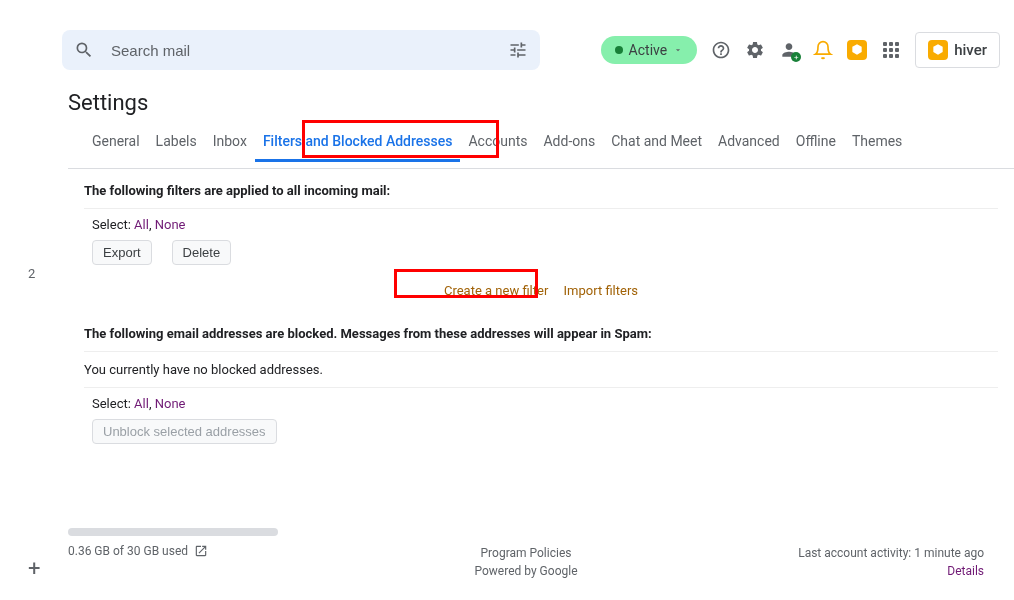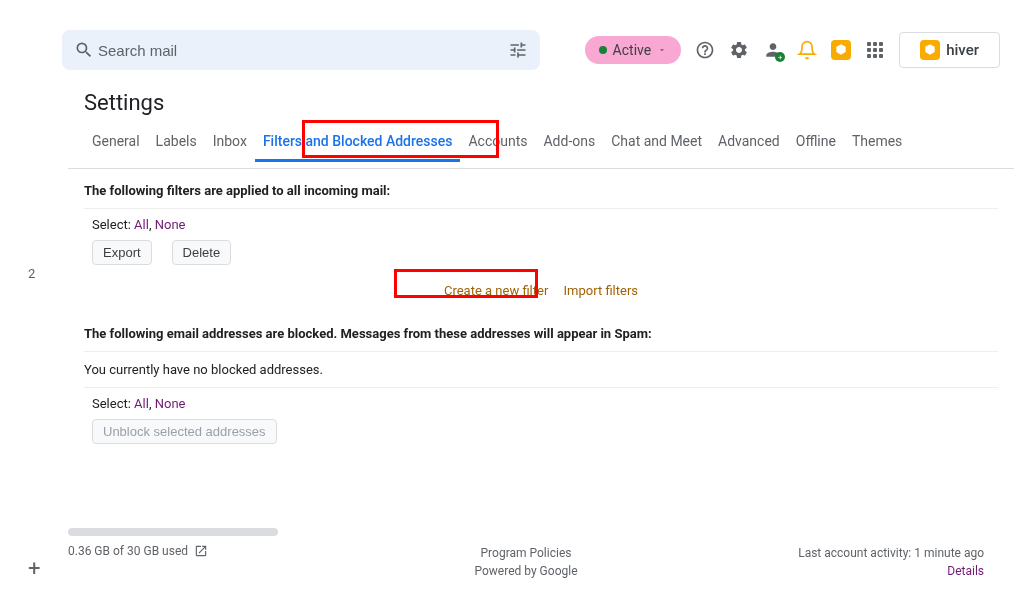--- a/index.html
+++ b/index.html
@@ -1,40 +1,40 @@
 <!DOCTYPE html>
 <html><head>
   <meta charset="utf-8">
   <style>
     * { box-sizing: border-box; margin: 0; padding: 0; }
     body { font-family: 'Google Sans', Roboto, Arial, sans-serif; font-size: 14px; color: #202124; background: #fff; width: 1014px; height: 600px; overflow: hidden; position: relative; }
     
     .top-area { position: relative; height: 68px; }
     .search-bar { position: absolute; left: 62px; top: 30px; width: 478px; height: 40px; background: #eaf1fb; border-radius: 8px; display: flex; align-items: center; padding: 0 12px; }
     .search-icon { width: 20px; height: 20px; fill: #5f6368; }
-    .search-input { border: none; background: transparent; margin-left: 4px; flex: 1; font-size: 15px; color: #5f6368; outline: none; }
+    .search-input { border: none; background: transparent; margin-left: 17px; flex: 1; font-size: 15px; color: #5f6368; outline: none; }
     .search-input::placeholder { color: #5f6368; }
     .tune-icon { width: 20px; height: 20px; fill: #5f6368; }
     
     .header-right { position: absolute; right: 14px; top: 30px; height: 40px; display: flex; align-items: center; gap: 14px; }
-    .active-chip { background: #f9a8d4; border-radius: 16px; padding: 6px 14px; display: flex; align-items: center; gap: 6px; font-size: 14px; color: #3c4043; }
+    .active-chip { background: #86efac; border-radius: 16px; padding: 6px 14px; display: flex; align-items: center; gap: 6px; font-size: 14px; color: #3c4043; }
     .active-dot { width: 8px; height: 8px; border-radius: 50%; background: #188038; }
     .chevron-down { width: 10px; height: 10px; fill: #5f6368; }
     .hdr-icon { width: 20px; height: 20px; fill: #5f6368; display: flex; align-items: center; justify-content: center; }
     .person-icon { position: relative; }
     .green-plus { position: absolute; bottom: -2px; right: -2px; background: #188038; color: #fff; border-radius: 50%; width: 10px; height: 10px; font-size: 8px; display: flex; align-items: center; justify-content: center; }
     .hiver-badge { width: 20px; height: 20px; background: #f9ab00; border-radius: 4px; display: flex; align-items: center; justify-content: center; font-size: 11px; color: #fff; font-weight: bold; }
     .apps-grid { display: grid; grid-template-columns: repeat(3, 4px); grid-template-rows: repeat(3, 4px); gap: 2px; }
     .apps-grid span { background: #5f6368; border-radius: 1px; }
-    .hiver-box { background: #fff; border: 1px solid #dadce0; border-radius: 4px; padding: 6px 20px; display: flex; align-items: center; gap: 6px; height: 36px; }
+    .hiver-box { background: #fff; border: 1px solid #dadce0; border-radius: 4px; padding: 6px 12px; display: flex; align-items: center; gap: 6px; height: 36px; }
     .hiver-box-logo { width: 20px; height: 20px; background: #f9ab00; border-radius: 4px; display: flex; align-items: center; justify-content: center; }
     .hiver-text { font-size: 15px; font-weight: 500; color: #3c4043; }
     
     .content { margin-left: 68px; margin-right: 0; }
-    .settings-title { font-size: 22px; font-weight: 400; color: #202124; margin-top: 22px; margin-bottom: 8px; margin-left: 16px; }
+    .settings-title { font-size: 22px; font-weight: 400; color: #202124; margin-top: 22px; margin-bottom: 8px; }
     
     .tabs { display: flex; flex-wrap: wrap; margin-left: 16px; margin-right: 16px; }
     .tab { padding: 10px 8px; color: #5f6368; font-size: 14px; cursor: pointer; white-space: nowrap; }
     .tab.active { color: #1a73e8; border-bottom: 3px solid #1a73e8; font-weight: 500; }
     
     .red-box { border: 3px solid #ff0000; position: absolute; pointer-events: none; }
     .red-box-1 { left: 302px; top: 120px; width: 197px; height: 38px; }
     .red-box-2 { left: 394px; top: 269px; width: 144px; height: 29px; }
     
     .section-divider { border-top: 1px solid #dadce0; margin-top: 6px; }

